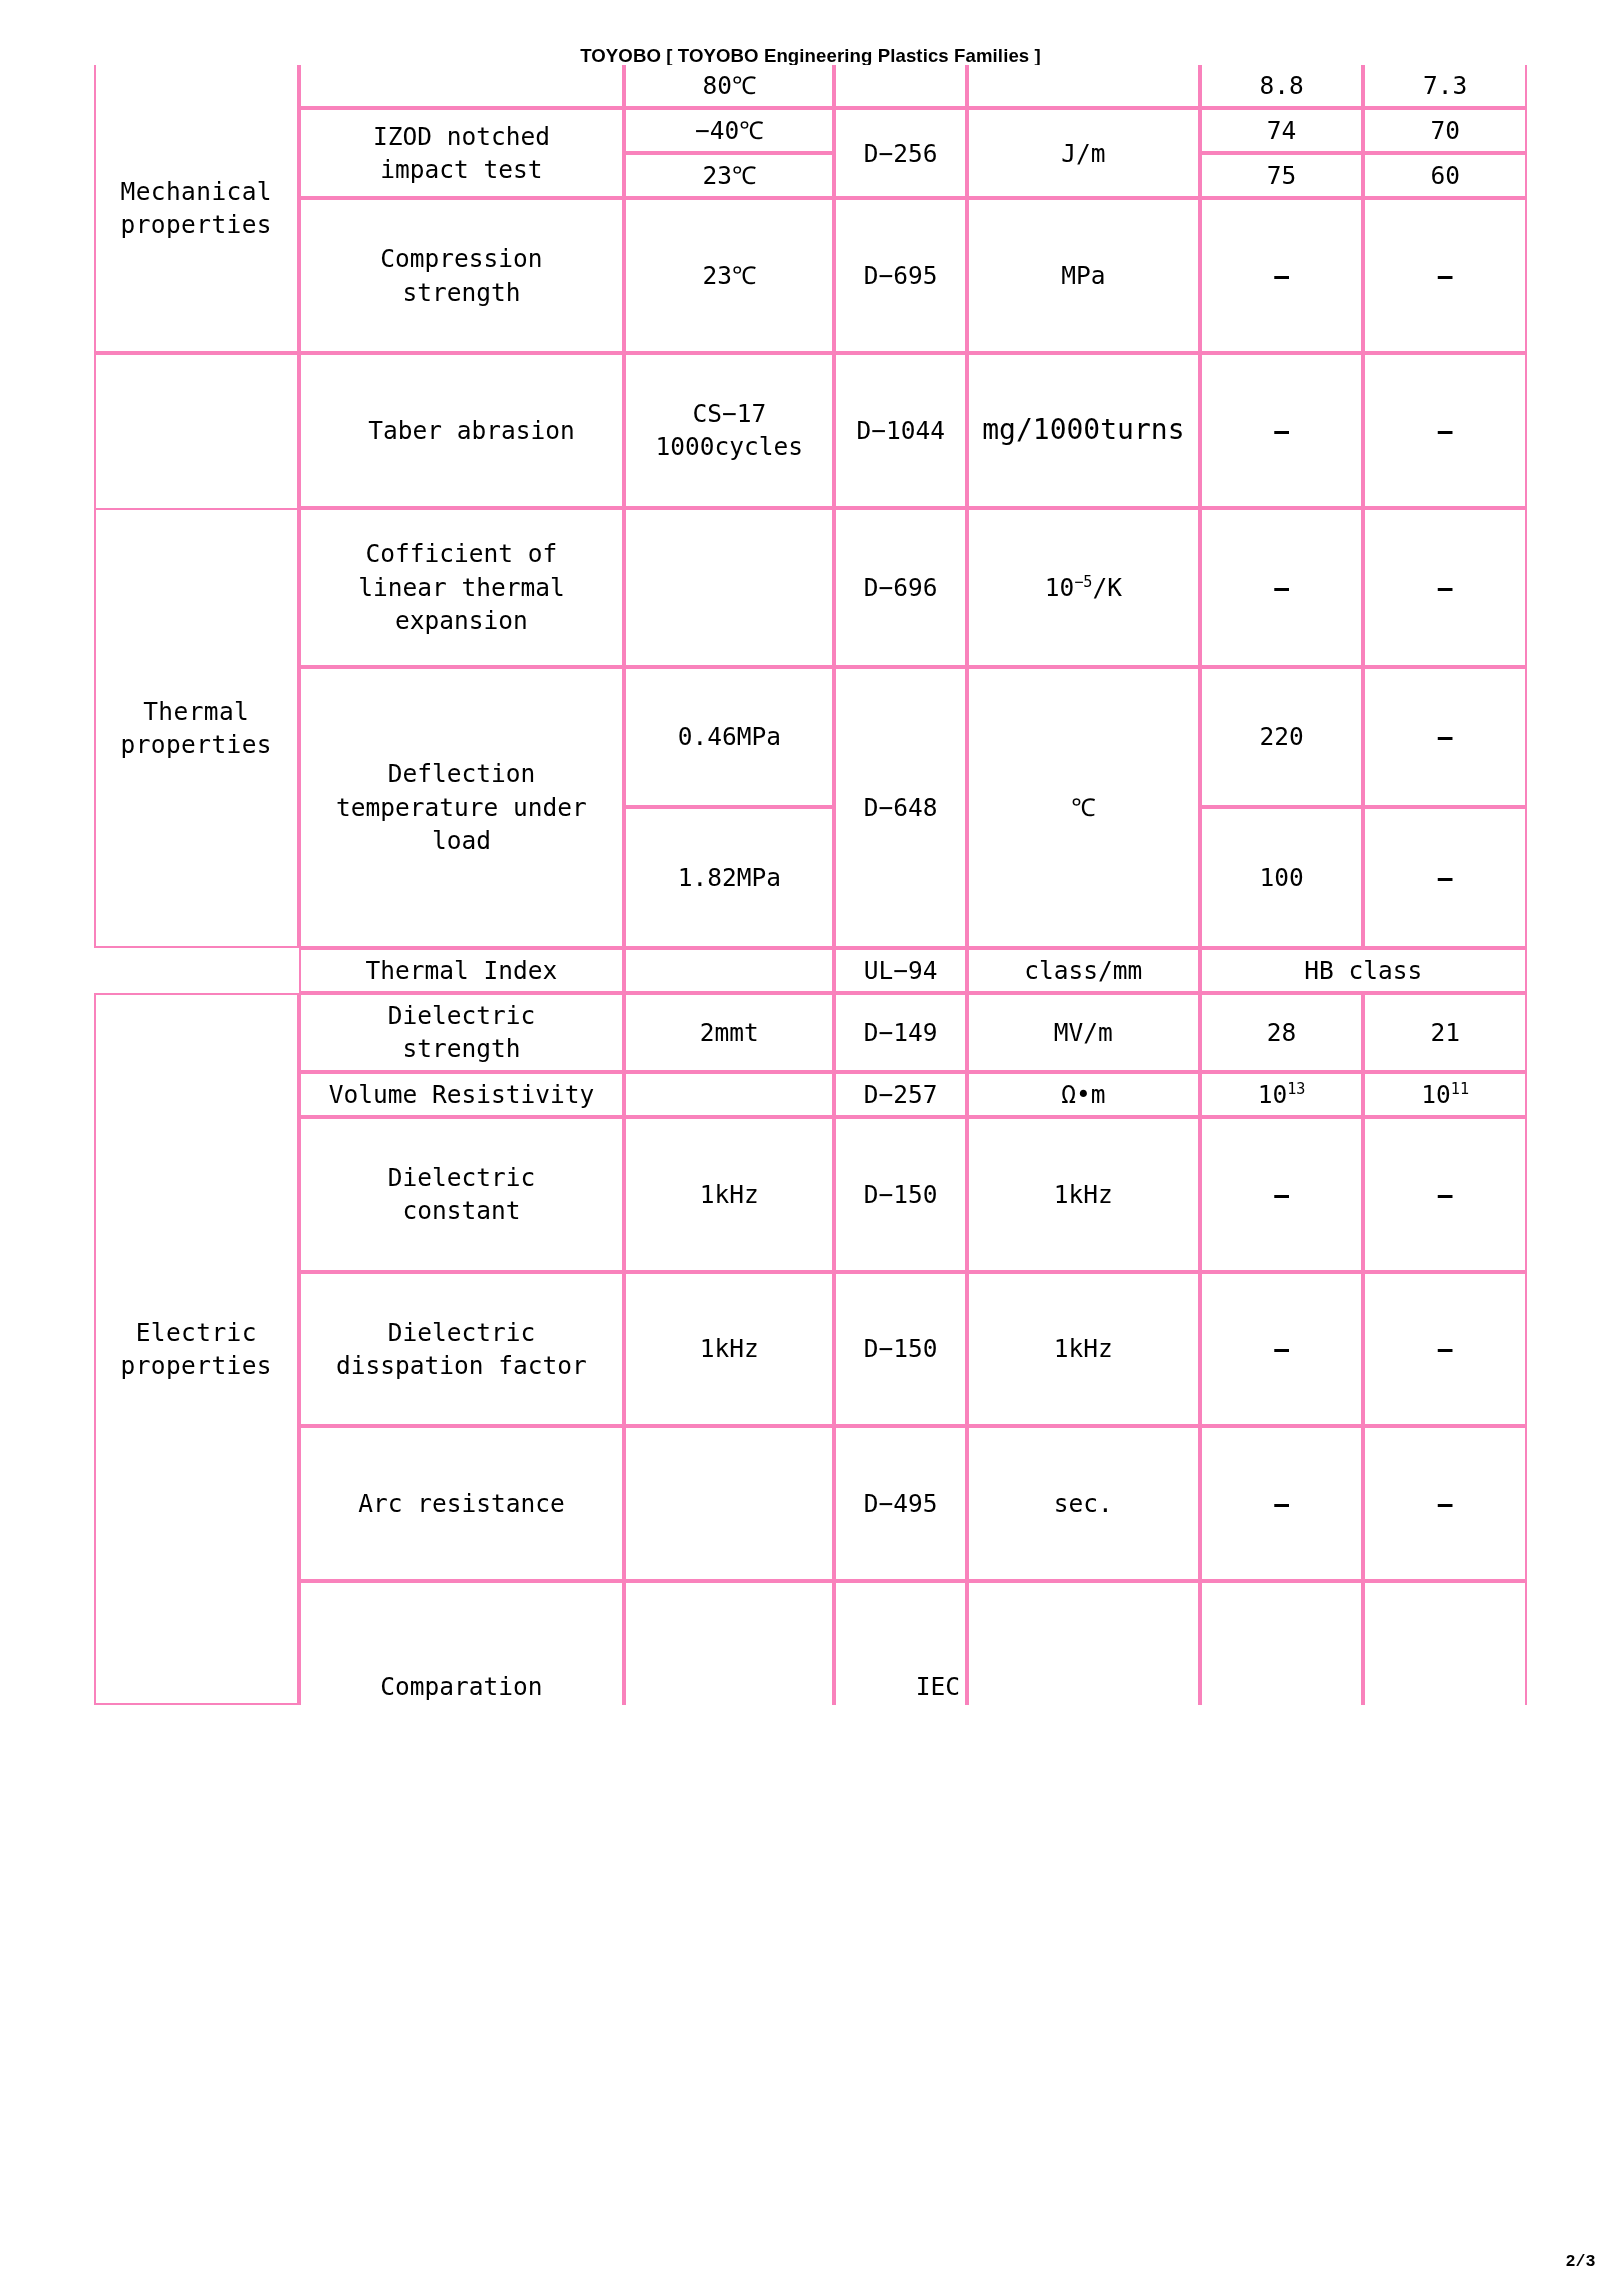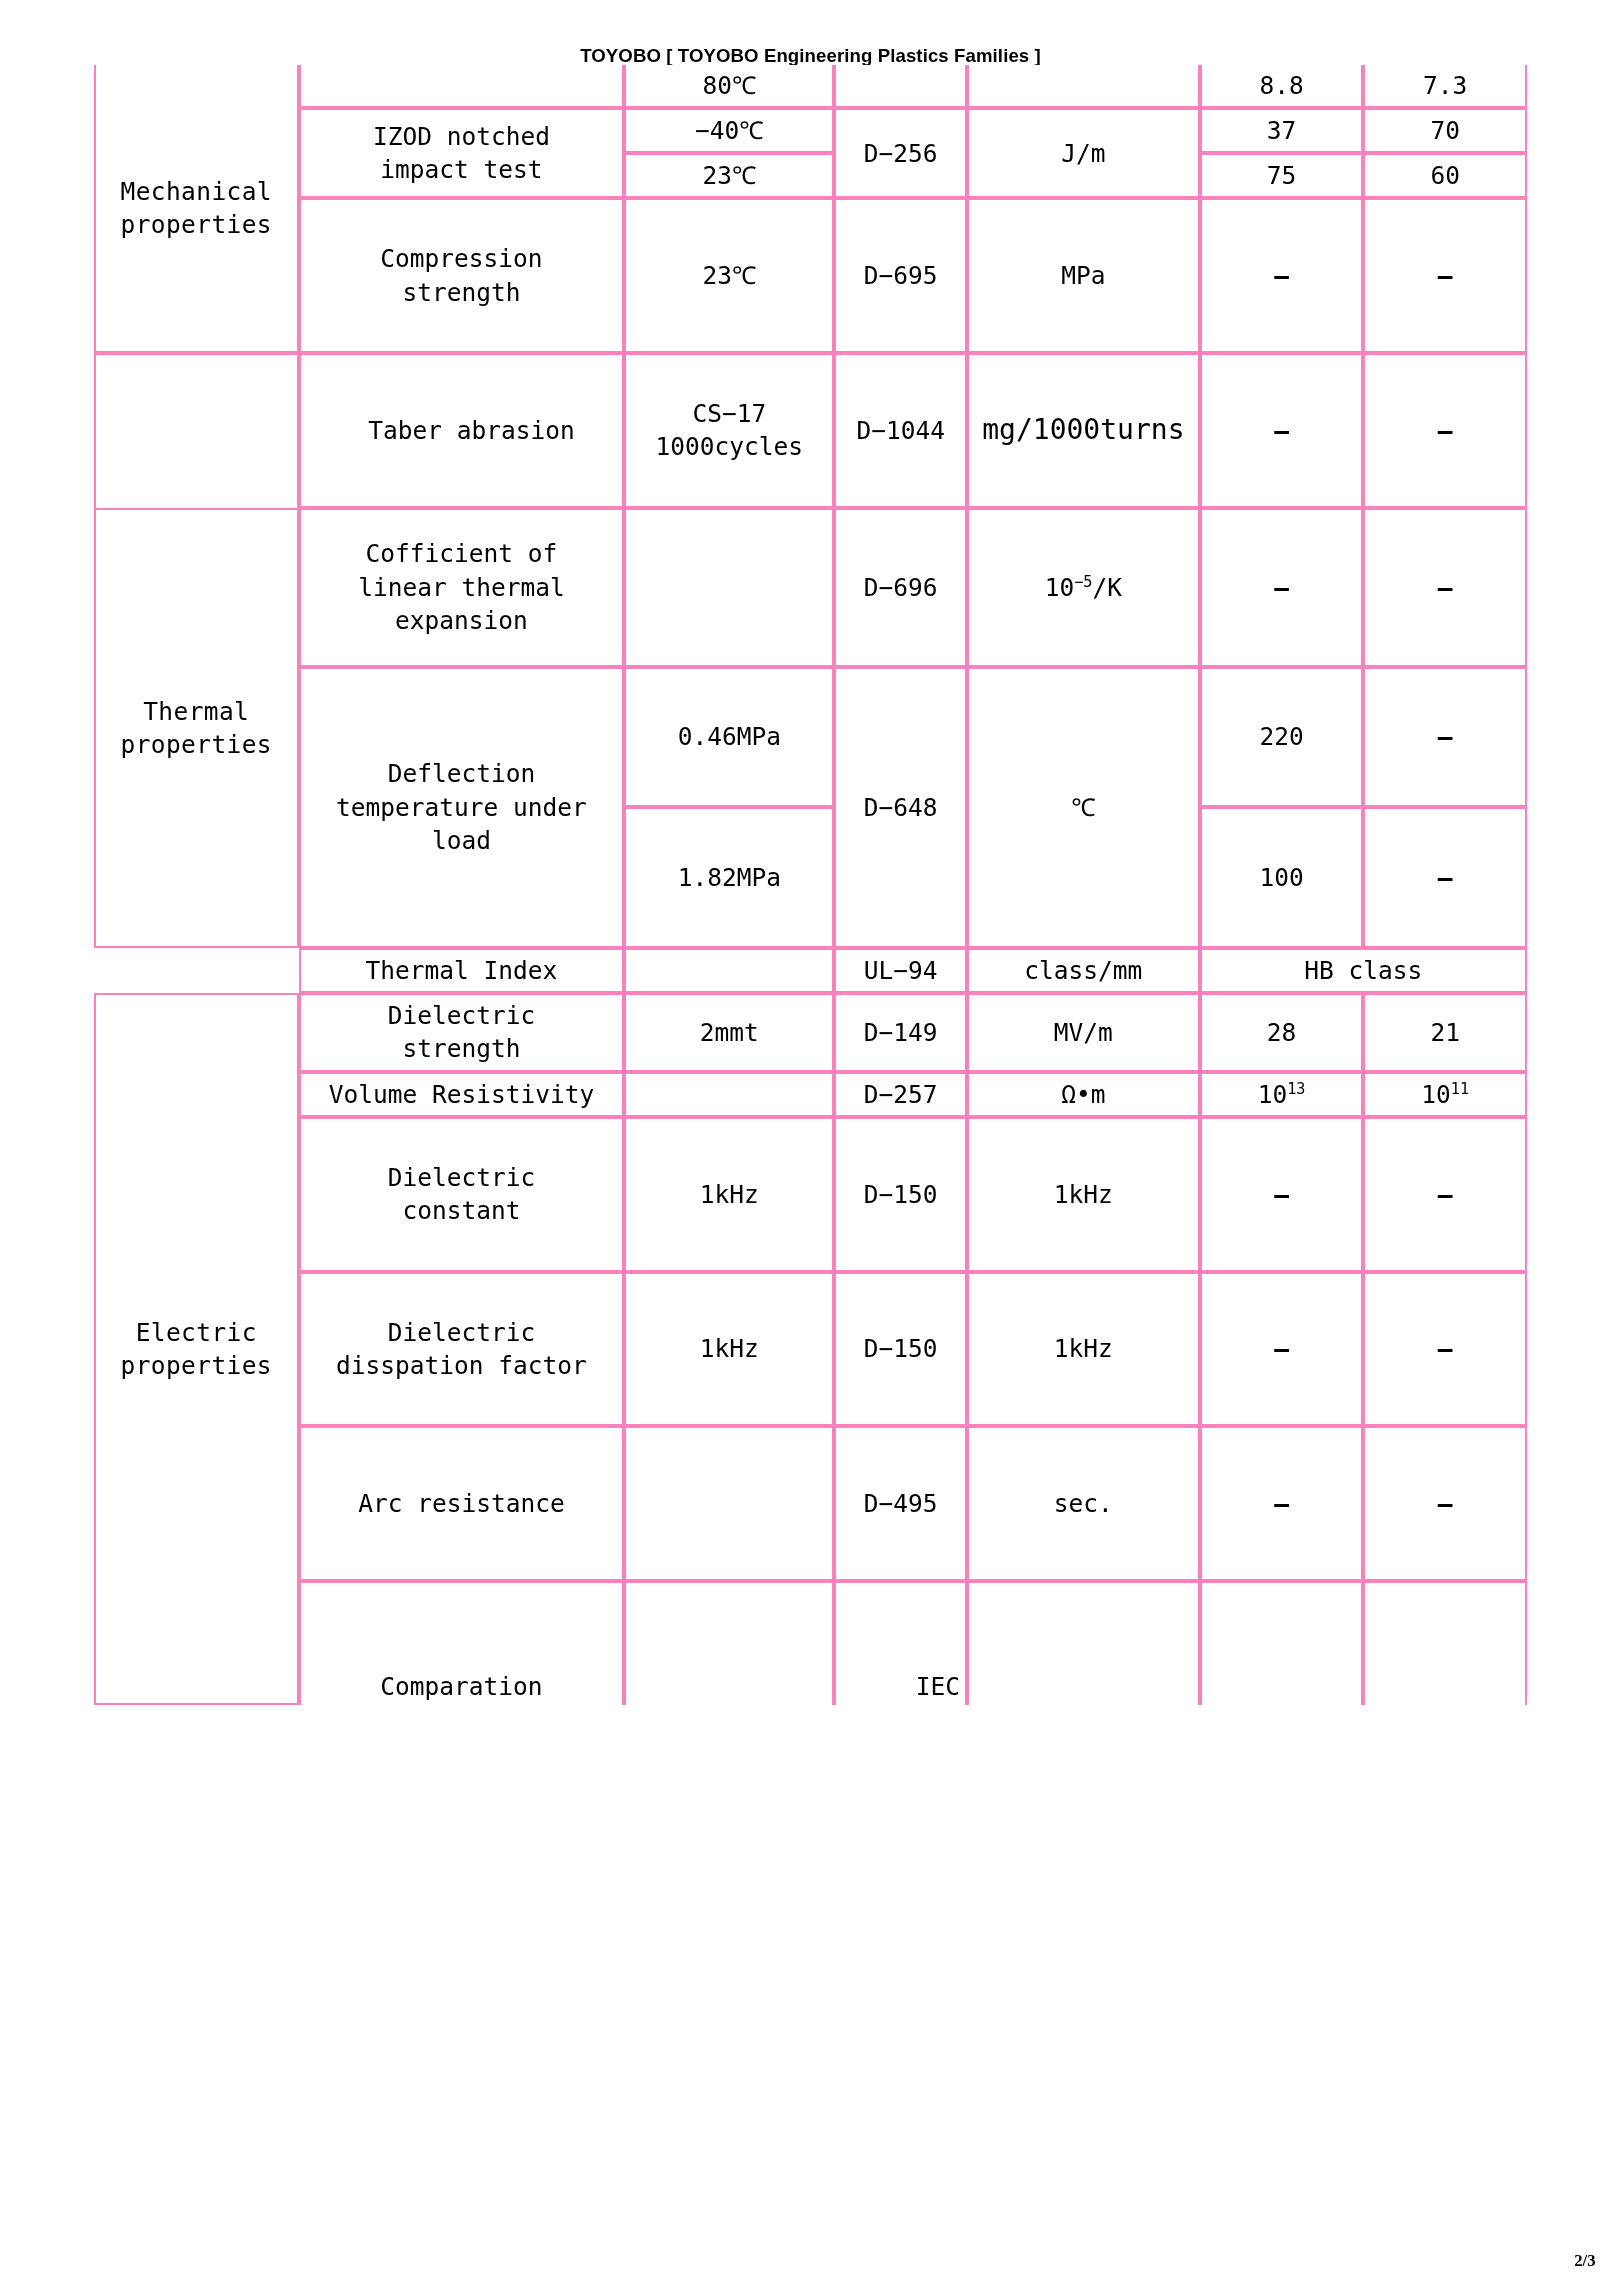--- a/index.html
+++ b/index.html
@@ -33,21 +33,21 @@
     font-size: 18.6px;
     font-weight: bold;
     letter-spacing: 0.1px;
     color: #000;
   }
 
   .page-number {
     position: absolute;
     right: 25.5px;
     bottom: 21.6px;
-    font-family: Liberation Serif, serif;
+    font-family: Liberation Mono, monospace;
     font-size: 16.7px;
     font-weight: bold;
     color: #000;
   }
 
   .table-wrap {
     position: absolute;
     top: 65px;
     left: 94px;
     width: 1433px;
@@ -146,21 +146,21 @@
         </tr>
 
         <tr>
           <td class="item" rowspan="2">
             <div>IZOD notched</div>
             <div>impact test</div>
           </td>
           <td class="cond">−40℃</td>
           <td class="method" rowspan="2">D−256</td>
           <td class="unit" rowspan="2">J/m</td>
-          <td class="val">37</td>
+          <td class="val">74</td>
           <td class="val">70</td>
         </tr>
 
         <tr>
           <td class="cond">23℃</td>
           <td class="val">75</td>
           <td class="val">60</td>
         </tr>
 
         <tr>

